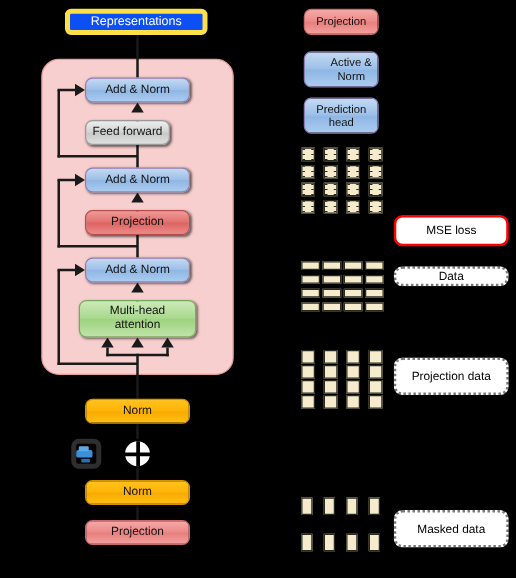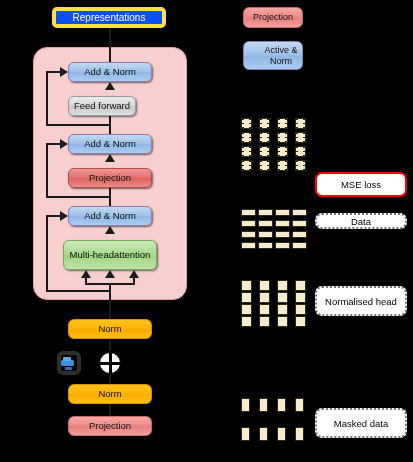--- a/index.html
+++ b/index.html
@@ -185,21 +185,21 @@
 
   <div class="ln vln" style="left:109px; top:188px; height:18px;"></div>
 
   <div class="node n-blue" style="left:68px; top:206px; width:84px; height:20px; font-size:9.5px;">
     <span>Add &amp; Norm</span>
   </div>
 
   <div class="ln vln" style="left:109px; top:240px; height:12px;"></div>
   <div class="arw arw-up" style="left:105px; top:226px;"></div>
 
-  <div class="node n-green" style="left:63px; top:240px; width:94px; height:30px; font-size:9.5px; flex-direction:row;">
+  <div class="node n-green" style="left:63px; top:240px; width:94px; height:30px; font-size:9.5px; flex-direction:column;">
     <span>Multi-head</span>
     <span>attention</span>
   </div>
 
   <div class="ln hln" style="left:46px; top:290px; width:64px;"></div>
   <div class="ln vln" style="left:46px; top:216px; height:76px;"></div>
   <div class="ln hln" style="left:46px; top:215px; width:16px;"></div>
   <div class="arw arw-right" style="left:60px; top:211px;"></div>
 
   <div class="ln hln" style="left:85px; top:283px; width:50px;"></div>
@@ -245,20 +245,24 @@
 
   <div class="node n-redlight" style="left:243px; top:7px; width:60px; height:21px; font-size:9px;">
     <span>Projection</span>
   </div>
 
   <div class="node n-blue" style="left:243px; top:41px; width:60px; height:29px; font-size:9px; flex-direction:column;padding-left:16px;">
     <span>Active &amp;</span>
     <span>Norm</span>
   </div>
 
+  <div class="node n-blue" style="left:243px; top:78px; width:60px; height:29px; font-size:9px; flex-direction:column;">
+    <span>Prediction</span>
+    <span>head</span>
+  </div>
 
   <div class="grid" style="left:241px; top:118px; width:66px; height:55px;
               grid-template-columns:repeat(4,11px); grid-template-rows:repeat(4,11px);
               column-gap:7px; row-gap:3px;">
     <span class="cell jag"></span>
     <span class="cell jag"></span>
     <span class="cell jag"></span>
     <span class="cell jag"></span>
     <span class="cell jag"></span>
     <span class="cell jag"></span>
@@ -319,21 +323,21 @@
     <span class="cell"></span>
     <span class="cell"></span>
     <span class="cell"></span>
     <span class="cell"></span>
     <span class="cell"></span>
     <span class="cell"></span>
     <span class="cell"></span>
   </div>
 
   <div class="callout lbl" style="left:315px; top:286px; width:92px; height:30px;">
-    <span>Normalised head</span>
+    <span>Projection data</span>
   </div>
 
 
   <div class="grid" style="left:241px; top:398px; width:66px; height:44px;
               grid-template-columns:repeat(4,9px); grid-template-rows:repeat(2,14px);
               column-gap:9px; row-gap:15px;">
     <span class="cell"></span>
     <span class="cell"></span>
     <span class="cell"></span>
     <span class="cell"></span>

